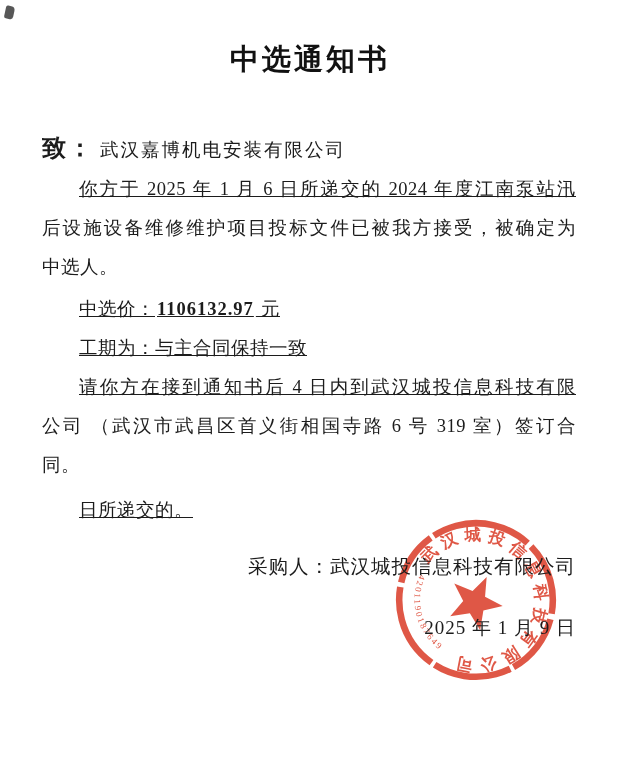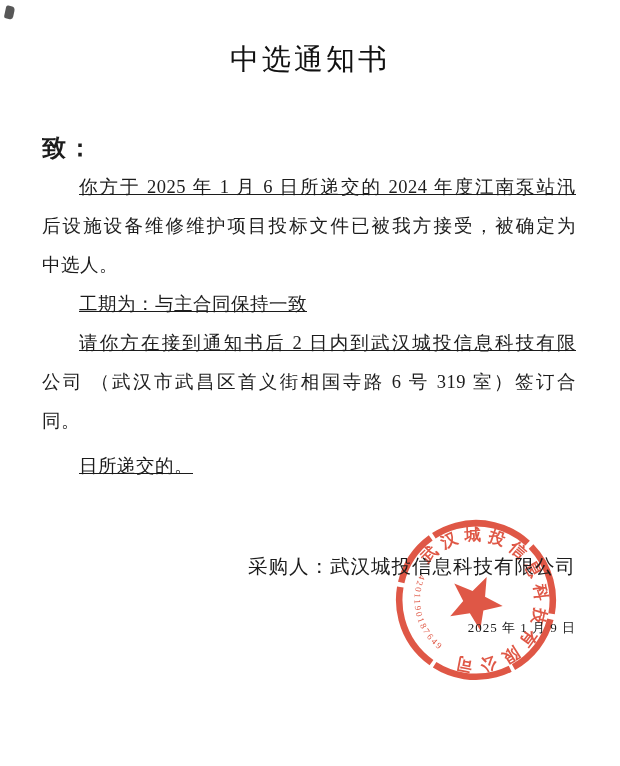--- a/index.html
+++ b/index.html
@@ -14,21 +14,21 @@
   
   .speck{
     position:absolute;left:5px;top:6px;width:9px;height:13px;
     background:#3a3a3a;border-radius:2px 4px 3px 2px;transform:rotate(12deg);
     opacity:.85;
   }
   .doc-title{
     position:absolute;top:40px;left:0;width:100%;
     text-align:center;
     font-family:"Liberation Sans","DejaVu Sans",sans-serif;
-    font-weight:400;font-size:29px;letter-spacing:3px;
+    font-weight:700;font-size:29px;letter-spacing:3px;
     color:#111;
   }
   .body-text{
     position:absolute;left:42px;right:44px;top:129px;
   }
   .body-text p{
     margin:0;line-height:39px;font-size:18.5px;letter-spacing:.5px;
   }
   .salutation{display:flex;align-items:baseline;line-height:39px;margin:0 0 2px 0;}
   .salute-prefix{
@@ -39,21 +39,21 @@
   .fill{text-align:justify;text-align-last:justify;}
   .closing{margin-top:6px !important;}
   .price-line{margin-top:3px !important;}
   .price-value{font-weight:700;letter-spacing:1px;padding:0 2px;}
   .sig-line{
     position:absolute;right:44px;margin:0;
     font-size:19.5px;letter-spacing:1px;line-height:39px;
     z-index:3;white-space:nowrap;
   }
   .sig-purchaser{top:547px;}
-  .sig-date{top:608px;font-size:13px;}
+  .sig-date{top:608px;font-size:19px;}
   
   .stamp{
     position:absolute;left:387px;top:511px;width:178px;height:178px;
     z-index:1;opacity:.9;mix-blend-mode:multiply;
   }
   .stamp svg{width:100%;height:100%;}
   .stamp text{font-family:"Liberation Serif","DejaVu Serif",serif;}
 </style>
 </head>
 <body>
@@ -61,32 +61,36 @@
 <div class="page">
 
   <div class="speck"></div>
 
   <div class="doc-title">中选通知书</div>
 
   <div class="body-text">
 
     <p class="salutation">
       <span class="salute-prefix">致：</span>
+      <span class="recipient">武汉嘉博机电安装有限公司</span>
     </p>
 
     <p class="indent fill">你方于 2025 年 1 月 6 日所递交的 2024 年度江南泵站汛</p>
 
     <p class="fill">后设施设备维修维护项目投标文件已被我方接受，被确定为</p>
 
     <p>中选人。</p>
 
+    <p class="indent price-line">
+      <span>中选价：</span><span class="price-value">1106132.97</span> <span>元</span>
+    </p>
 
     <p class="indent">工期为：与主合同保持一致</p>
 
-    <p class="indent fill">请你方在接到通知书后 2 日内到武汉城投信息科技有限</p>
+    <p class="indent fill">请你方在接到通知书后 4 日内到武汉城投信息科技有限</p>
 
     <p class="fill">公司 （武汉市武昌区首义街相国寺路 6 号 319 室）签订合</p>
 
     <p>同。</p>
 
     <p class="indent closing">日所递交的。</p>
   </div>
 
   <div class="stamp">
     <svg viewBox="-95 -95 190 190" xmlns="http://www.w3.org/2000/svg">

